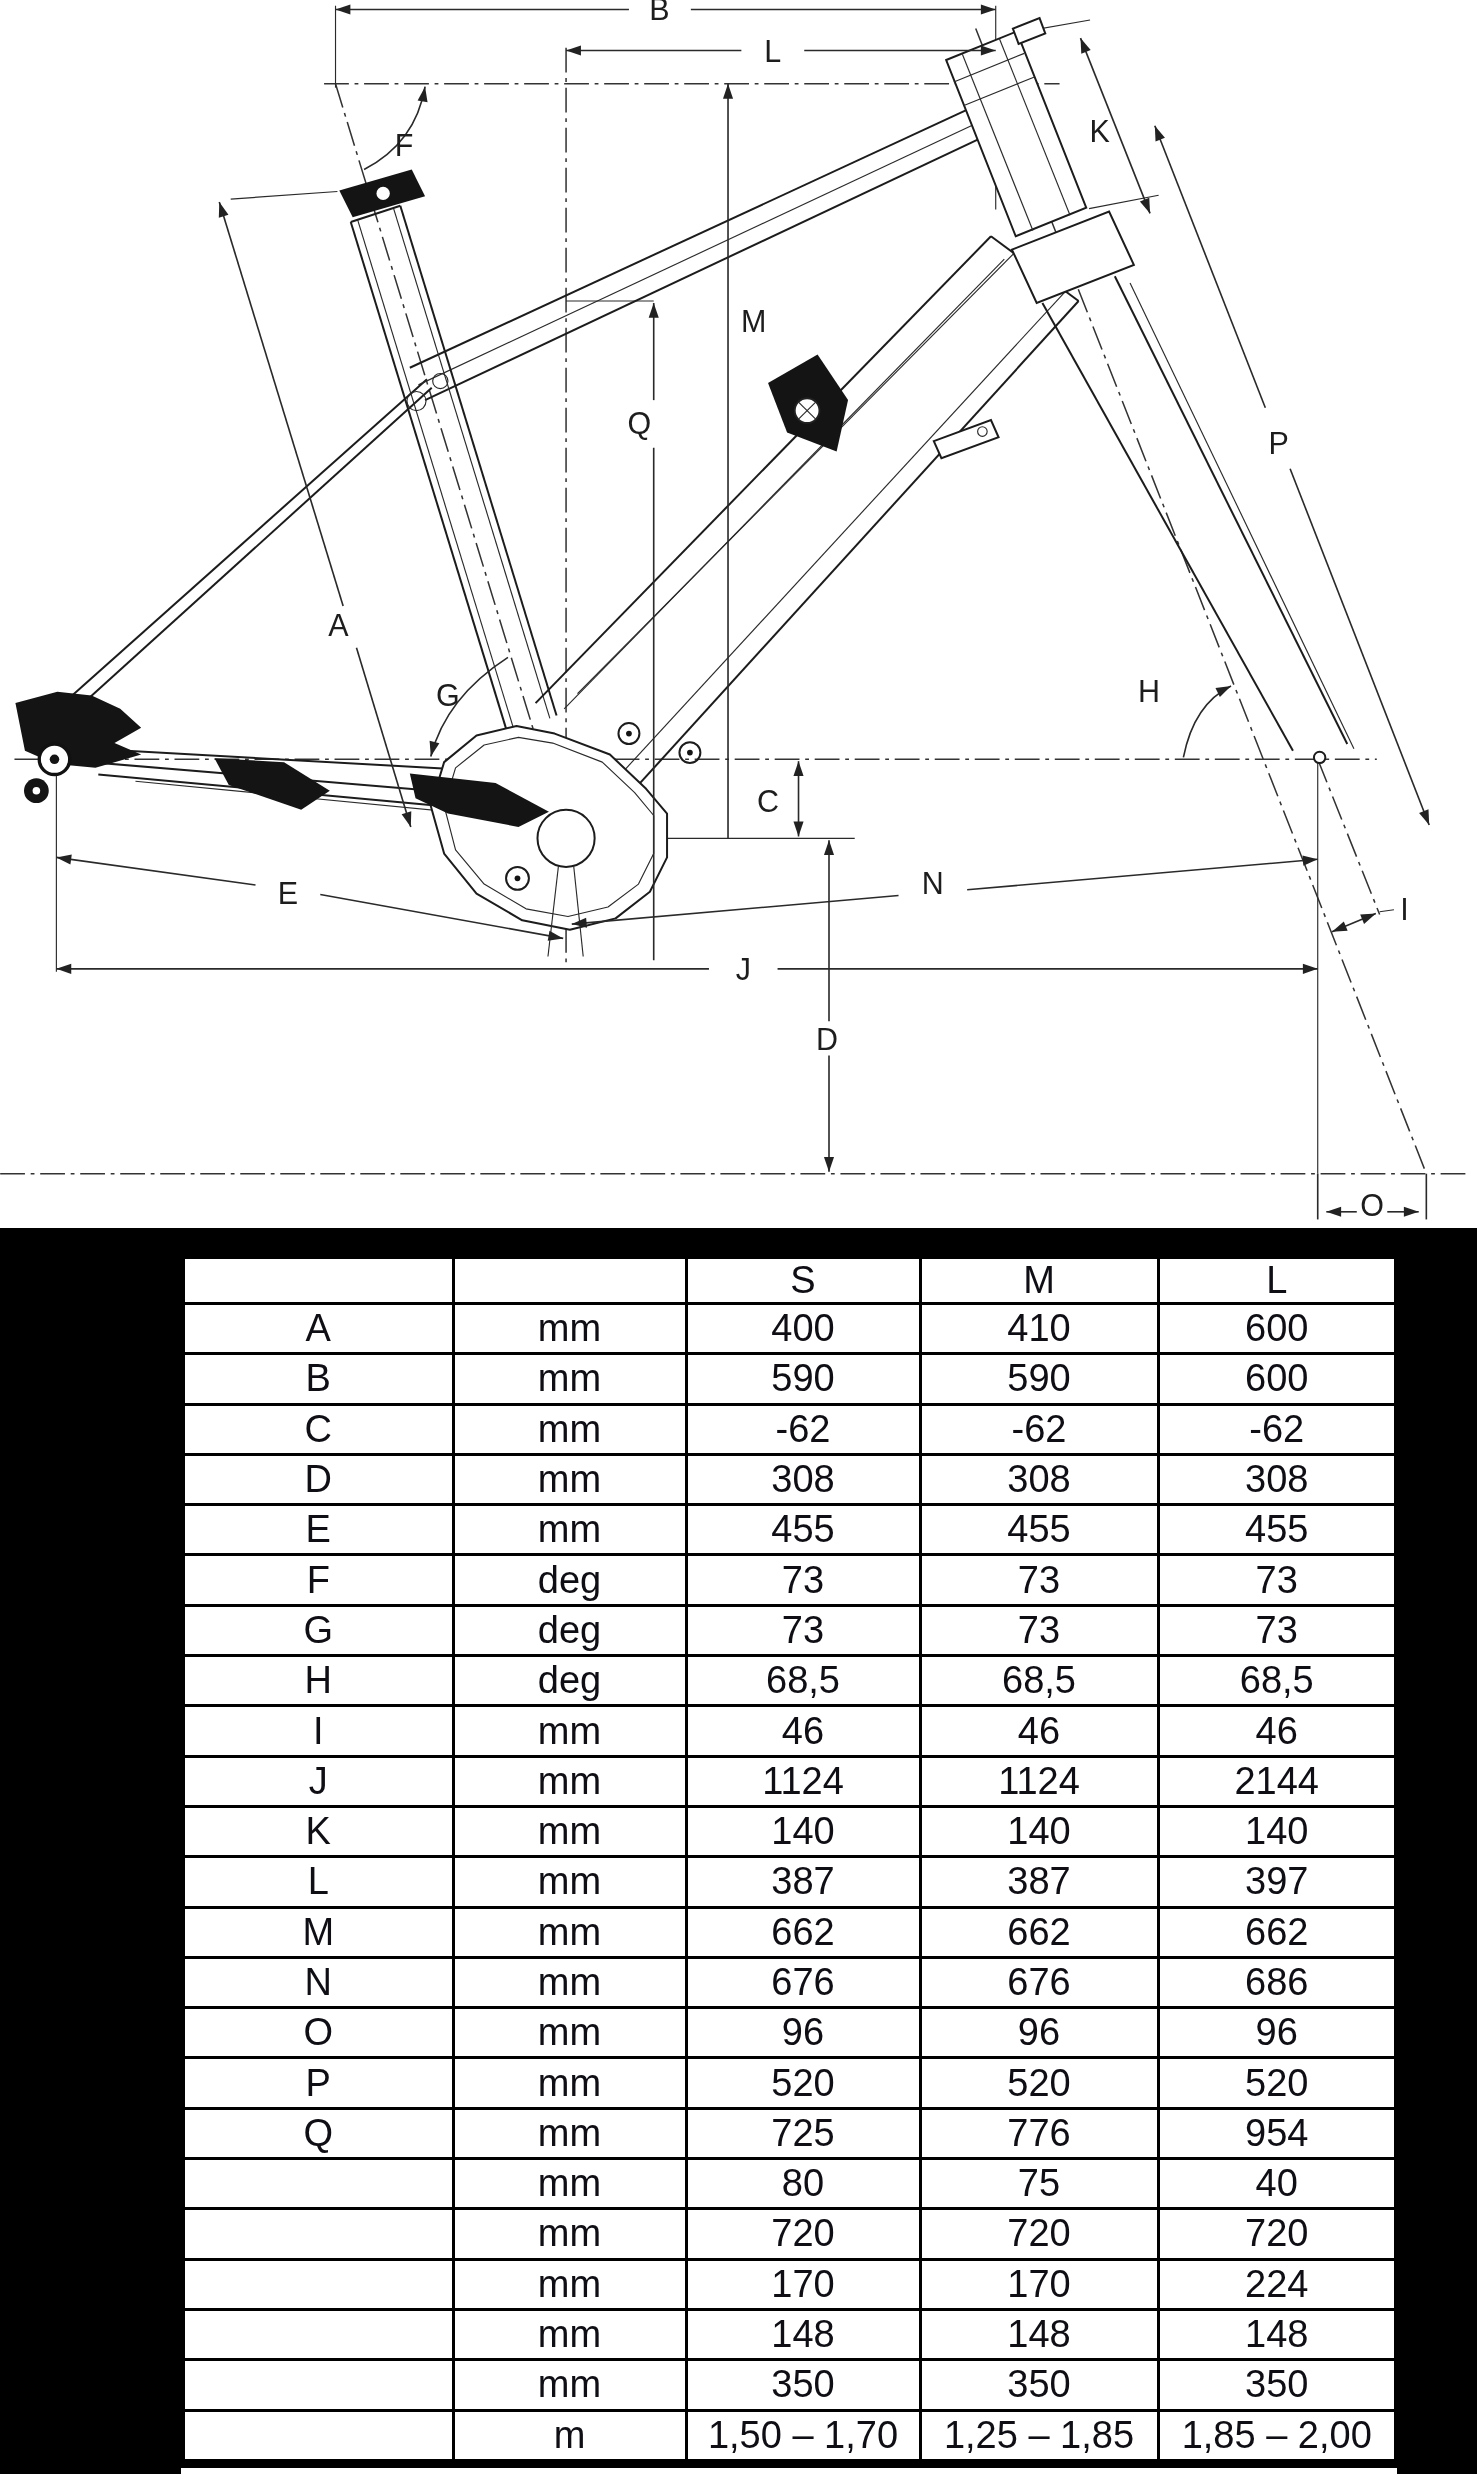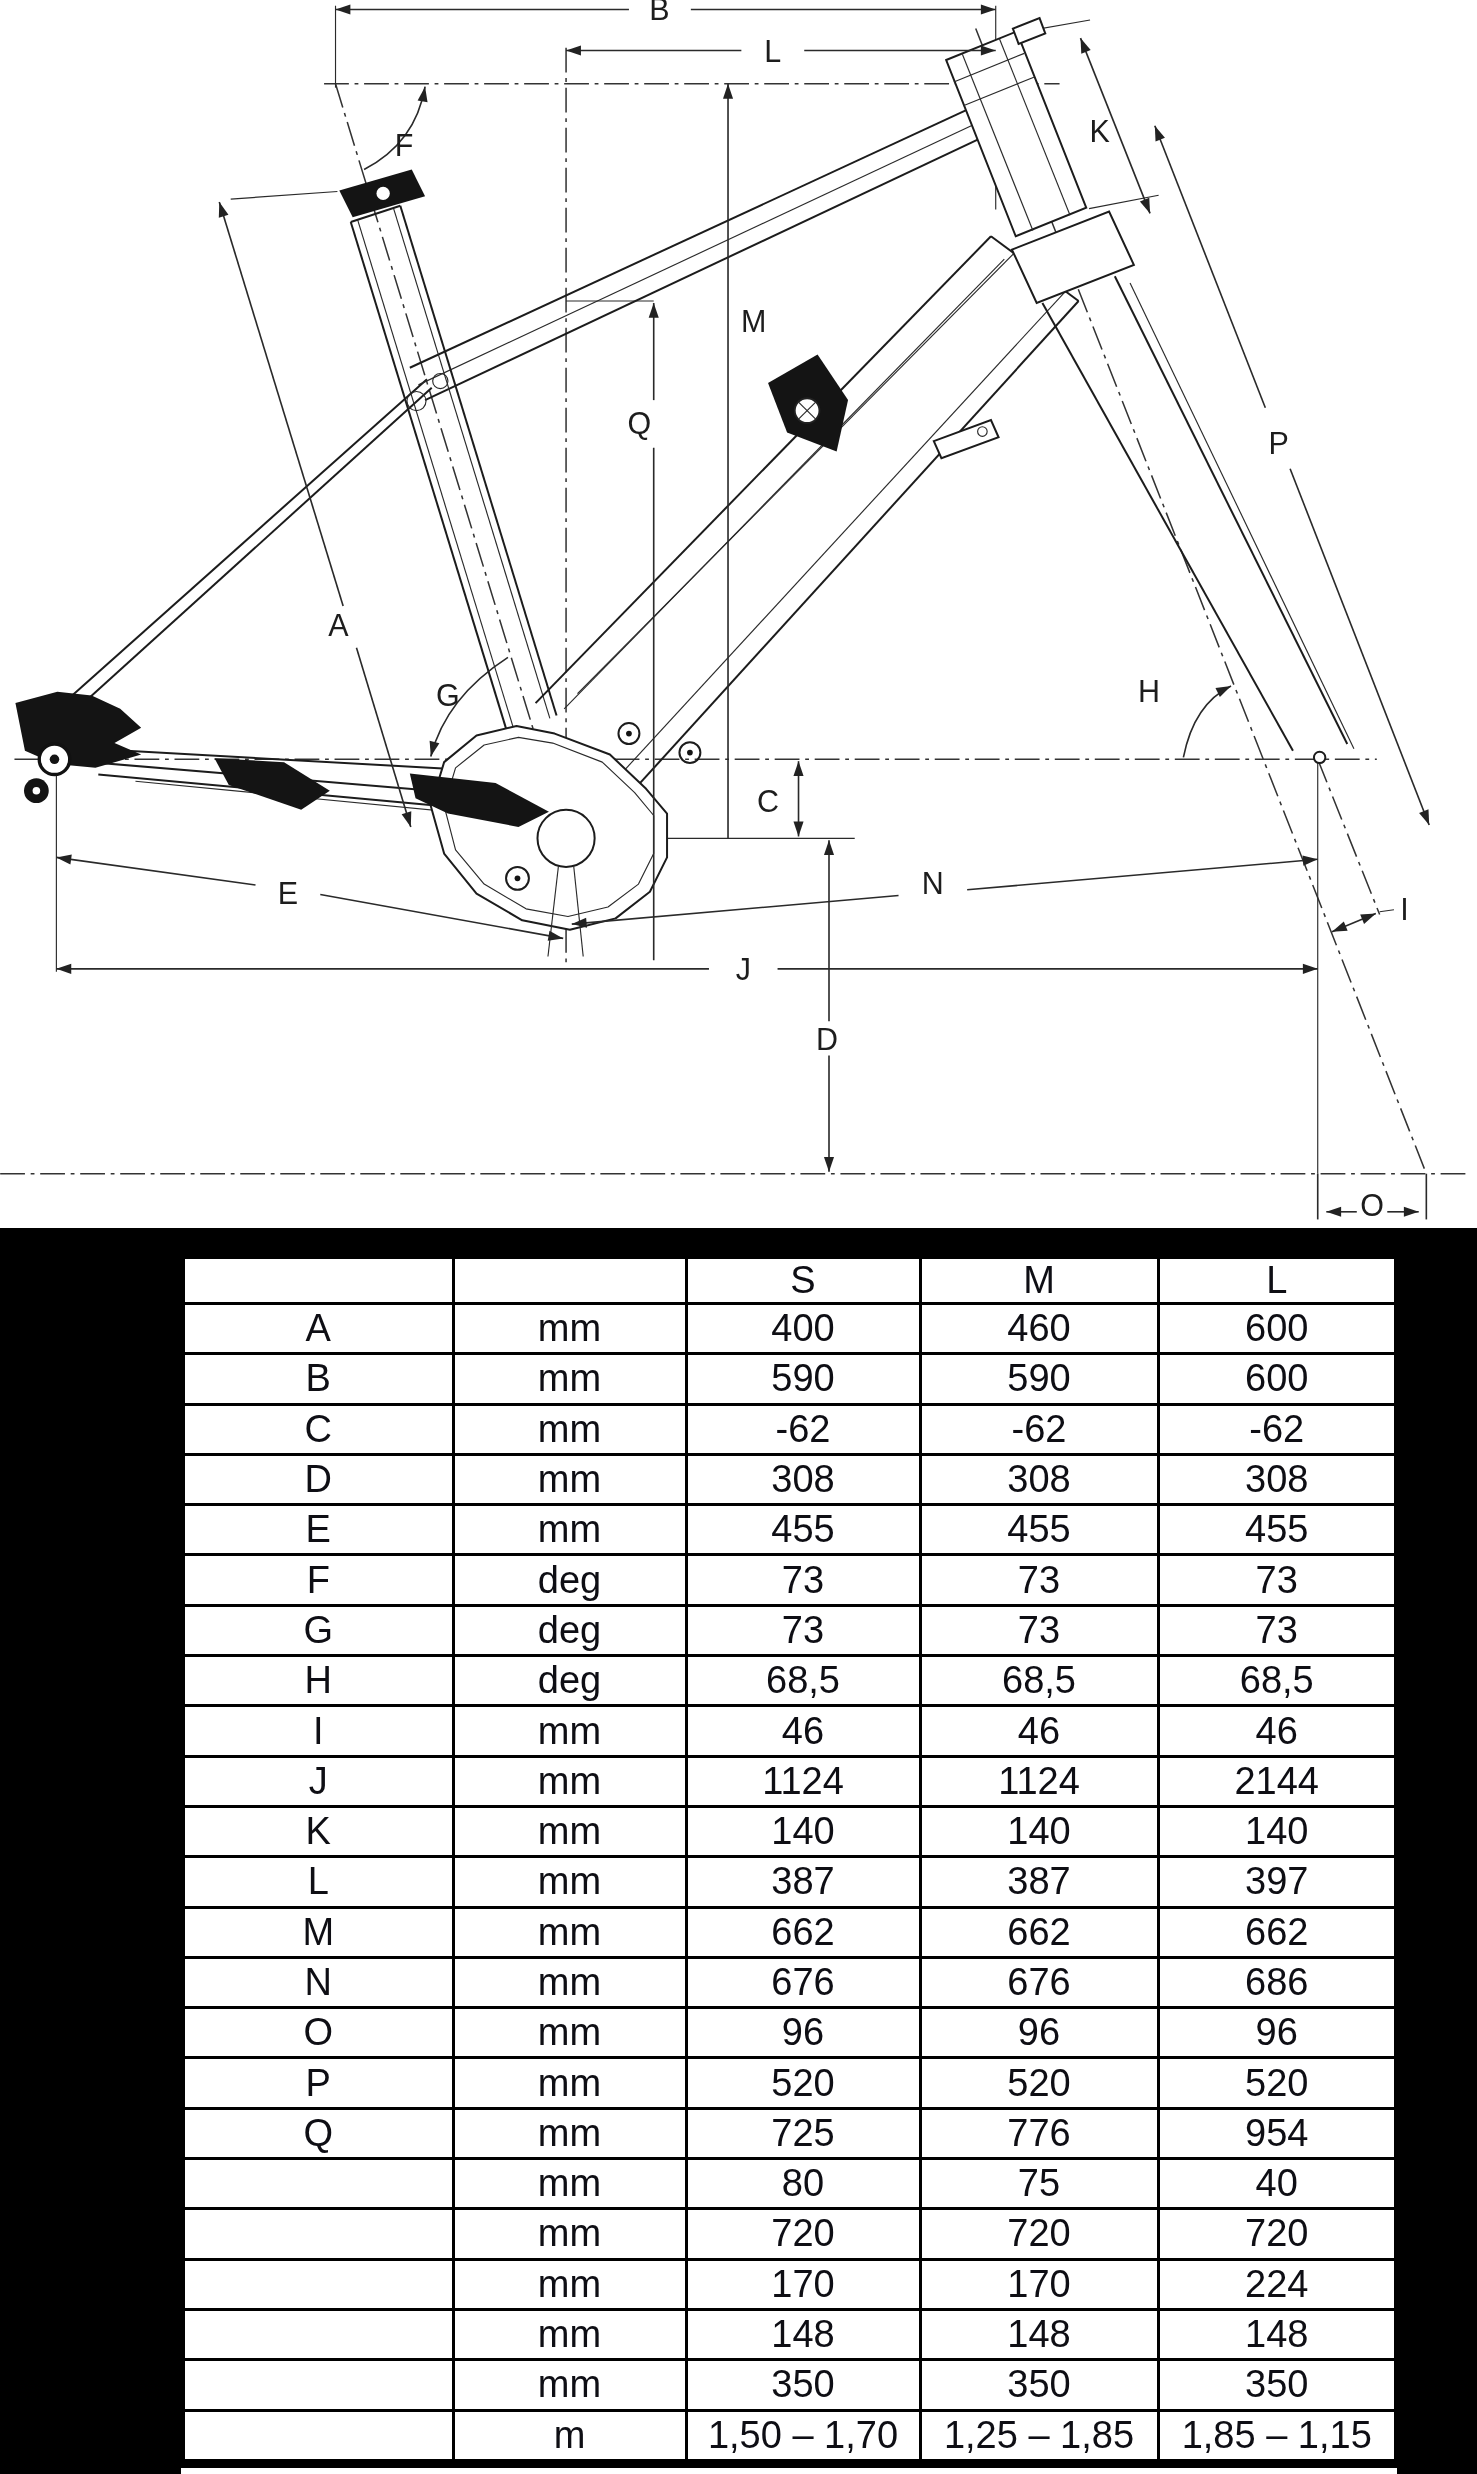--- a/index.html
+++ b/index.html
@@ -205,21 +205,21 @@
             <th>S</th>
             <th>M</th>
             <th>L</th>
           </tr>
         </thead>
       <tbody>
           <tr>
             <td>A</td>
             <td>mm</td>
             <td>400</td>
-            <td>460</td>
+            <td>410</td>
             <td>600</td>
           </tr>
           <tr>
             <td>B</td>
             <td>mm</td>
             <td>590</td>
             <td>590</td>
             <td>600</td>
           </tr>
           <tr>
@@ -360,20 +360,20 @@
             <td>mm</td>
             <td>350</td>
             <td>350</td>
             <td>350</td>
           </tr>
           <tr>
             <td></td>
             <td>m</td>
             <td>1,50 – 1,70</td>
             <td>1,25 – 1,85</td>
-            <td>1,85 – 1,15</td>
+            <td>1,85 – 2,00</td>
           </tr>
         </tbody>
     </table>
   </div>
   <div id="bottom-strip"></div>
 </div>
 
 
 </body></html>

